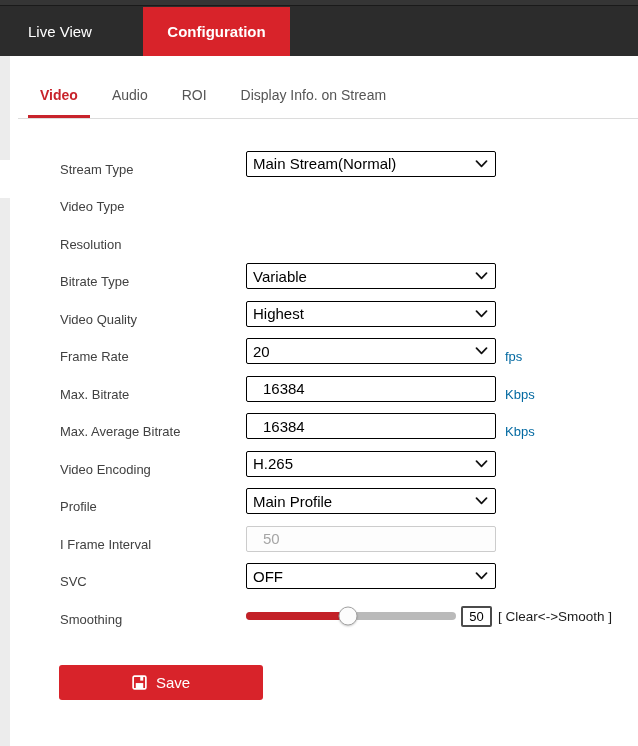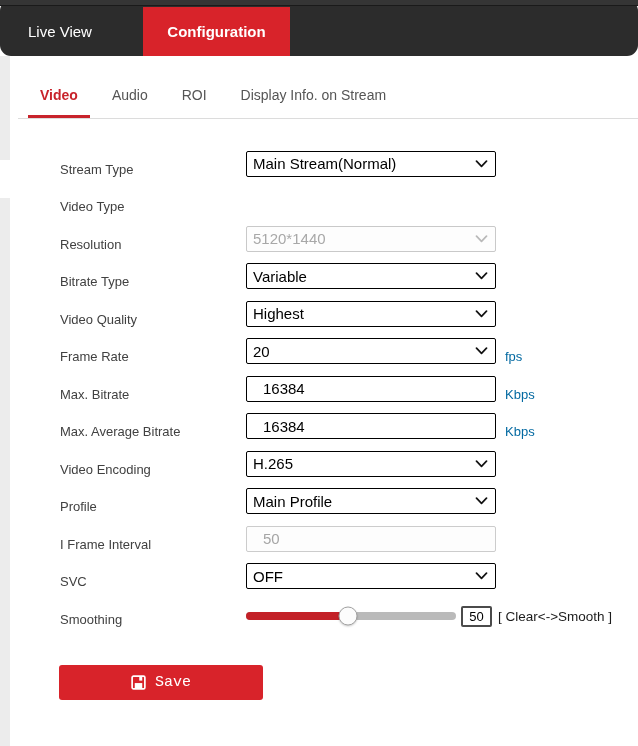--- a/index.html
+++ b/index.html
@@ -4,21 +4,21 @@
 <style>
   * { margin:0; padding:0; box-sizing:border-box; }
   html,body { width:638px; height:746px; }
   body {
     font-family:"Liberation Sans", sans-serif;
     background:#ffffff;
     position:relative;
     overflow:hidden;
   }
   
-  .topbar { position:relative; height:56px; background:#2c2c2c;border-radius:11px; }
+  .topbar { position:relative; height:56px; background:#2c2c2c; }
   .topbar-strip { height:6px; background:#353535; border-bottom:1px solid #1a1a1a; }
   .top-tab {
     position:absolute; top:7px; bottom:0;
     display:flex; align-items:center;
     color:#fff; font-size:15px; cursor:pointer;
   }
   .top-tab.live-view { left:28px; }
   .top-tab.configuration { left:143px; width:147px; justify-content:center; }
   .top-tab.active { background:#d8232a; font-weight:bold; }
   
@@ -68,21 +68,21 @@
     width:31px; height:21px; margin-left:5px;
     border:2px solid #4b4b4b; border-radius:2px;
     text-align:center; font-size:13px; font-family:inherit; color:#000; background:#fff;
   }
   .hint { margin-left:6px; font-size:13.5px; color:#1c1c1c; white-space:nowrap; }
   
   .save {
     display:flex; align-items:center; justify-content:center; gap:9px;
     margin:38px 0 0 59px; width:204px; height:35px;
     background:#d8232a; color:#fff; border:none; border-radius:3px;
-    font-size:15px; font-family:Liberation Mono, monospace; cursor:pointer;
+    font-size:15px; font-family:Liberation Sans, sans-serif; cursor:pointer;
   }
 </style>
 </head>
 <body>
 
 <div class="topbar">
   <div class="topbar-strip"></div>
   <div id="topbar-tabs">
       <div class="top-tab live-view">Live View</div>
       <div class="top-tab configuration active">Configuration</div>
@@ -110,28 +110,20 @@
             <path d="M1.5 1.2 L6.5 6.4 L11.5 1.2" fill="none" stroke="currentColor" stroke-width="1.7" stroke-linecap="round" stroke-linejoin="round"></path>
           </svg>
         </span>
       </div>
     </div>
     <div class="row">
       <span class="label">Video Type</span>
     </div>
     <div class="row">
       <span class="label">Resolution</span>
-      <div class="select disabled">
-        <span class="val">5120*1440</span>
-        <span class="chev">
-          <svg width="13" height="8" viewBox="0 0 13 8">
-            <path d="M1.5 1.2 L6.5 6.4 L11.5 1.2" fill="none" stroke="currentColor" stroke-width="1.7" stroke-linecap="round" stroke-linejoin="round"></path>
-          </svg>
-        </span>
-      </div>
     </div>
     <div class="row">
       <span class="label">Bitrate Type</span>
       <div class="select">
         <span class="val">Variable</span>
         <span class="chev">
           <svg width="13" height="8" viewBox="0 0 13 8">
             <path d="M1.5 1.2 L6.5 6.4 L11.5 1.2" fill="none" stroke="currentColor" stroke-width="1.7" stroke-linecap="round" stroke-linejoin="round"></path>
           </svg>
         </span>

